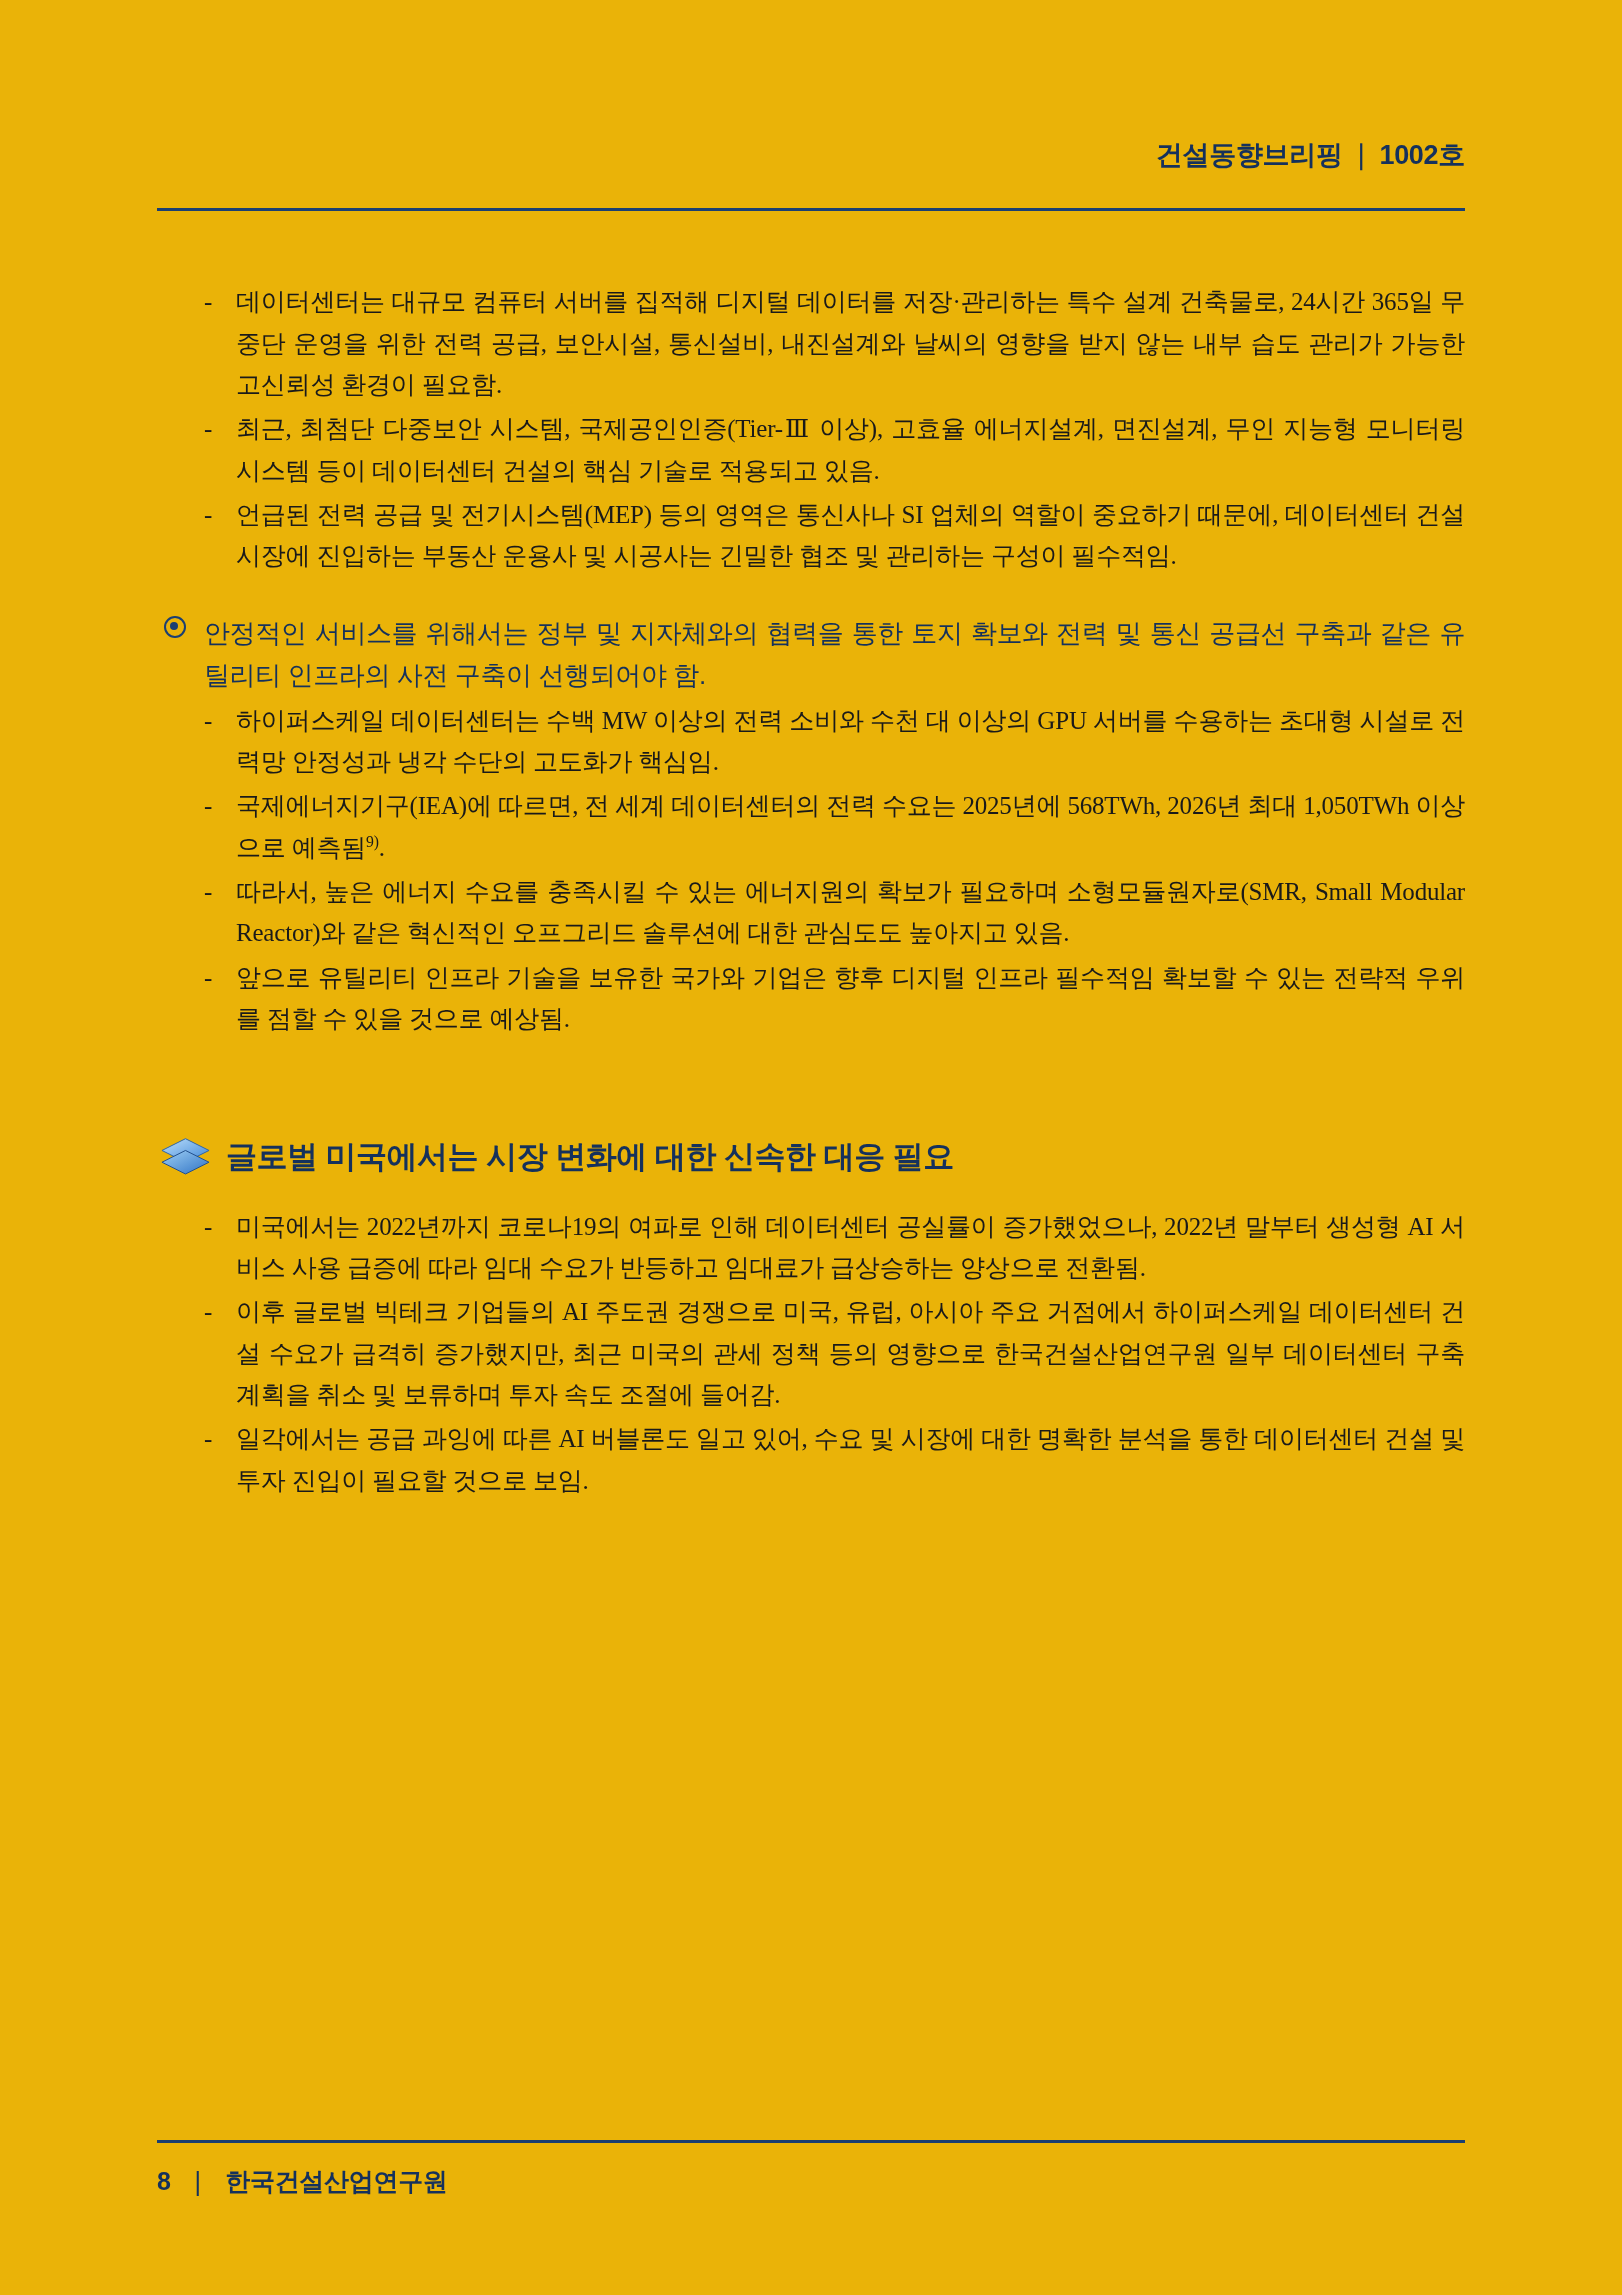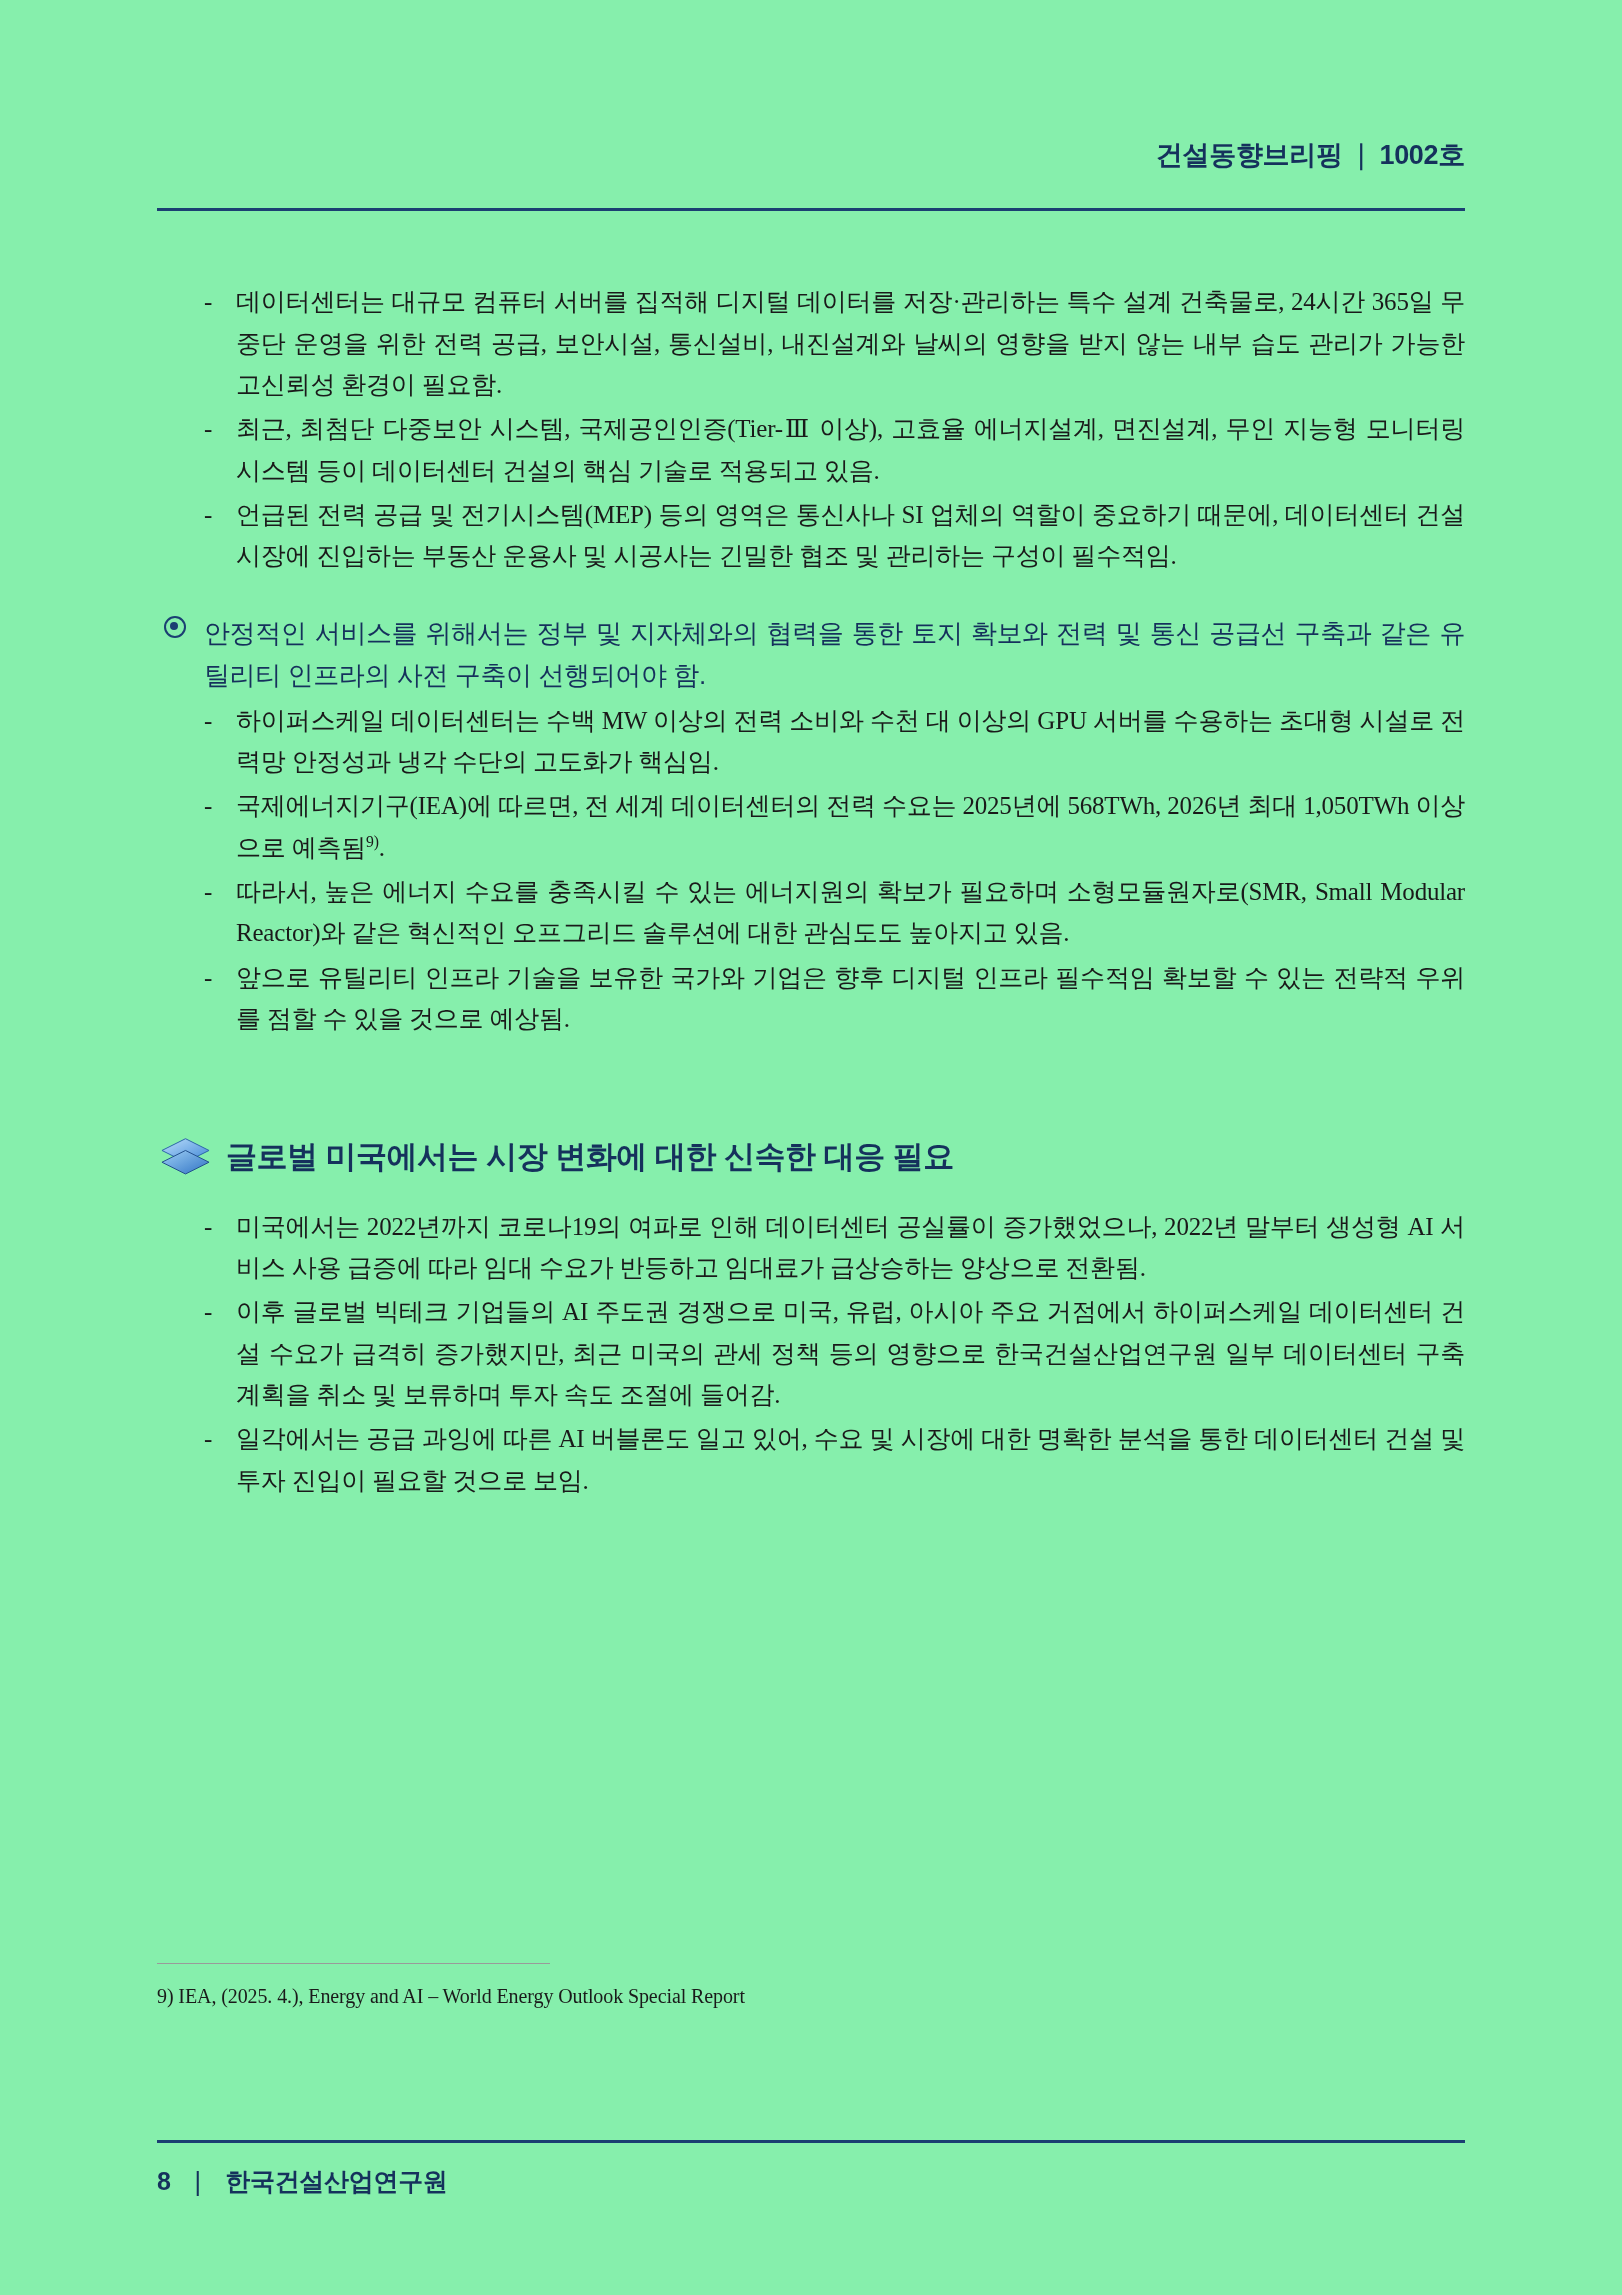--- a/index.html
+++ b/index.html
@@ -9,21 +9,21 @@
   }
   body {
     font-family: "Liberation Serif", "DejaVu Serif", serif;
     color: #1a1a1a;
   }
   .page {
     position: relative;
     width: 1622px;
     height: 2295px;
     margin: 0 auto;
-    background: #86efac;
+    background: #eab308;
     box-sizing: border-box;
     padding: 0;
     overflow: hidden;
   }
 
   
   .header {
     position: absolute;
     top: 137px;
     left: 157px;
@@ -267,24 +267,20 @@
       <span class="dash">-</span>
       <div class="text">이후 글로벌 빅테크 기업들의 AI 주도권 경쟁으로 미국, 유럽, 아시아 주요 거점에서 하이퍼스케일 데이터센터 건설 수요가 급격히 증가했지만, 최근 미국의 관세 정책 등의 영향으로 한국건설산업연구원 일부 데이터센터 구축 계획을 취소 및 보류하며 투자 속도 조절에 들어감.</div>
     </div>
     <div class="lvl2">
       <span class="dash">-</span>
       <div class="text">일각에서는 공급 과잉에 따른 AI 버블론도 일고 있어, 수요 및 시장에 대한 명확한 분석을 통한 데이터센터 건설 및 투자 진입이 필요할 것으로 보임.</div>
     </div>
 
   </div>
 
-  <div class="footnote">
-    <div class="footnote-rule"></div>
-    <div class="footnote-text">9) IEA, (2025. 4.), Energy and AI – World Energy Outlook Special Report</div>
-  </div>
 
   <div class="footer">
     <div class="footer-rule"></div>
     <div class="footer-line">
       <span>8</span>
       <span class="footer-sep">❘</span>
       <span>한국건설산업연구원</span>
     </div>
   </div>
 

